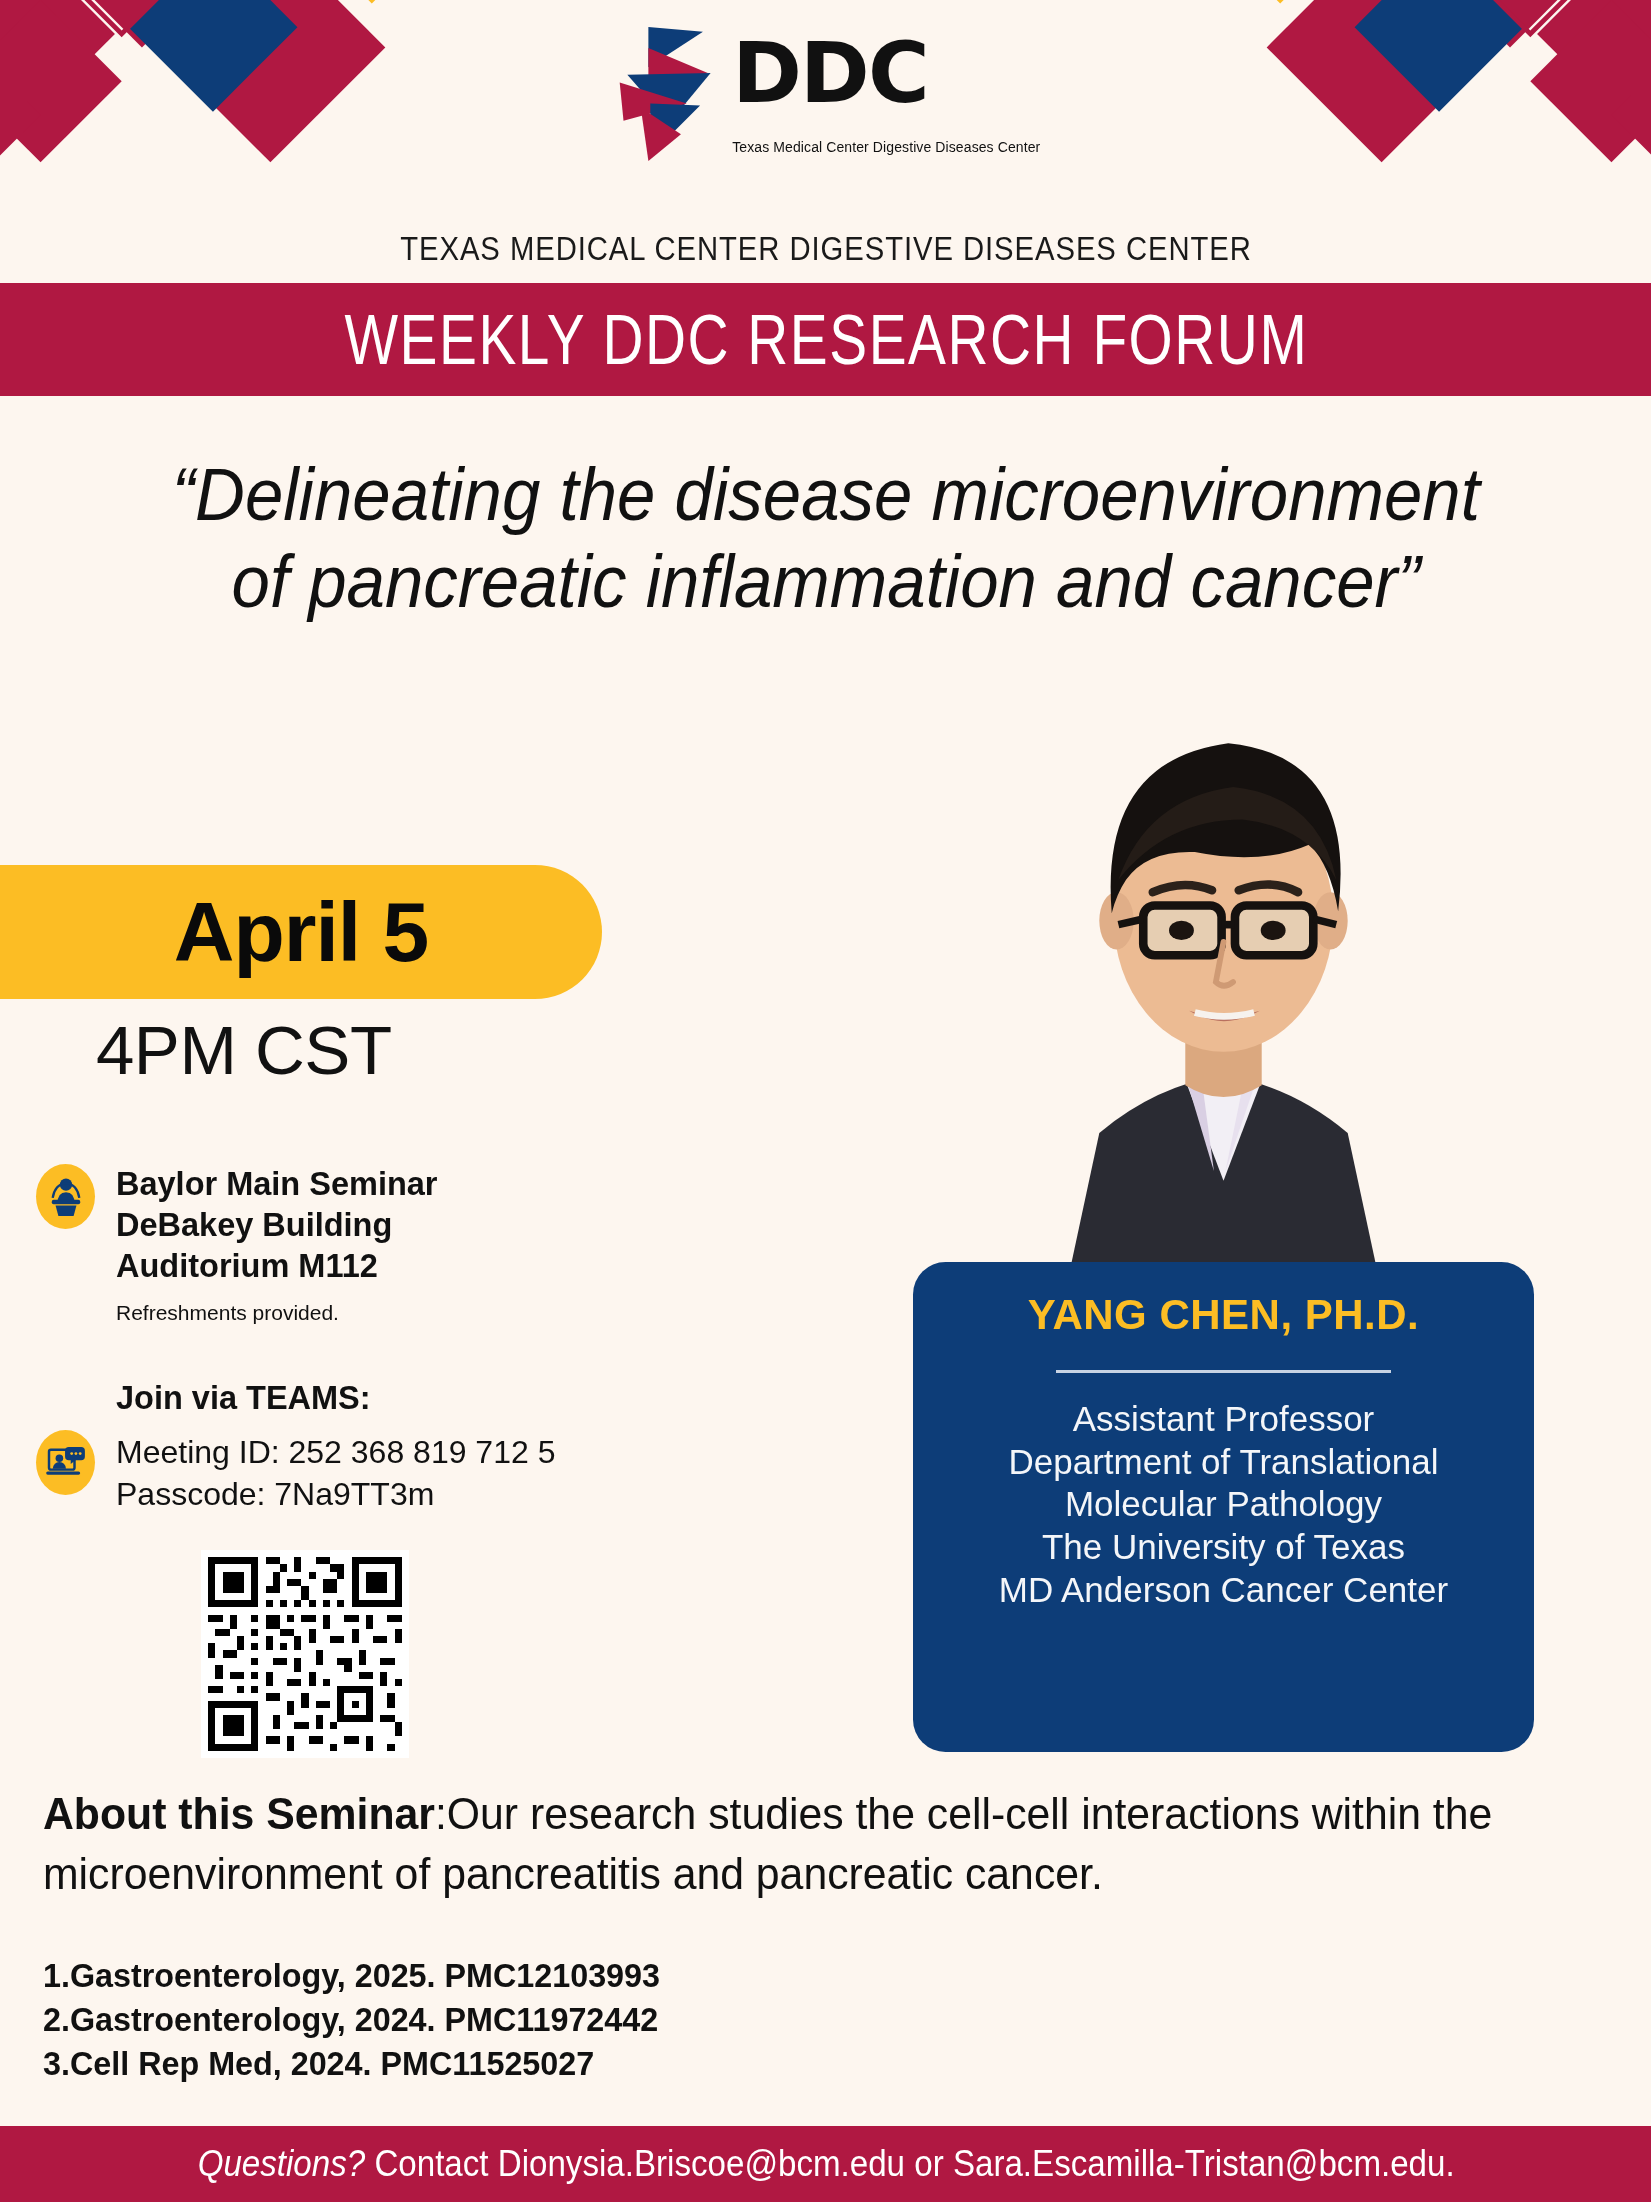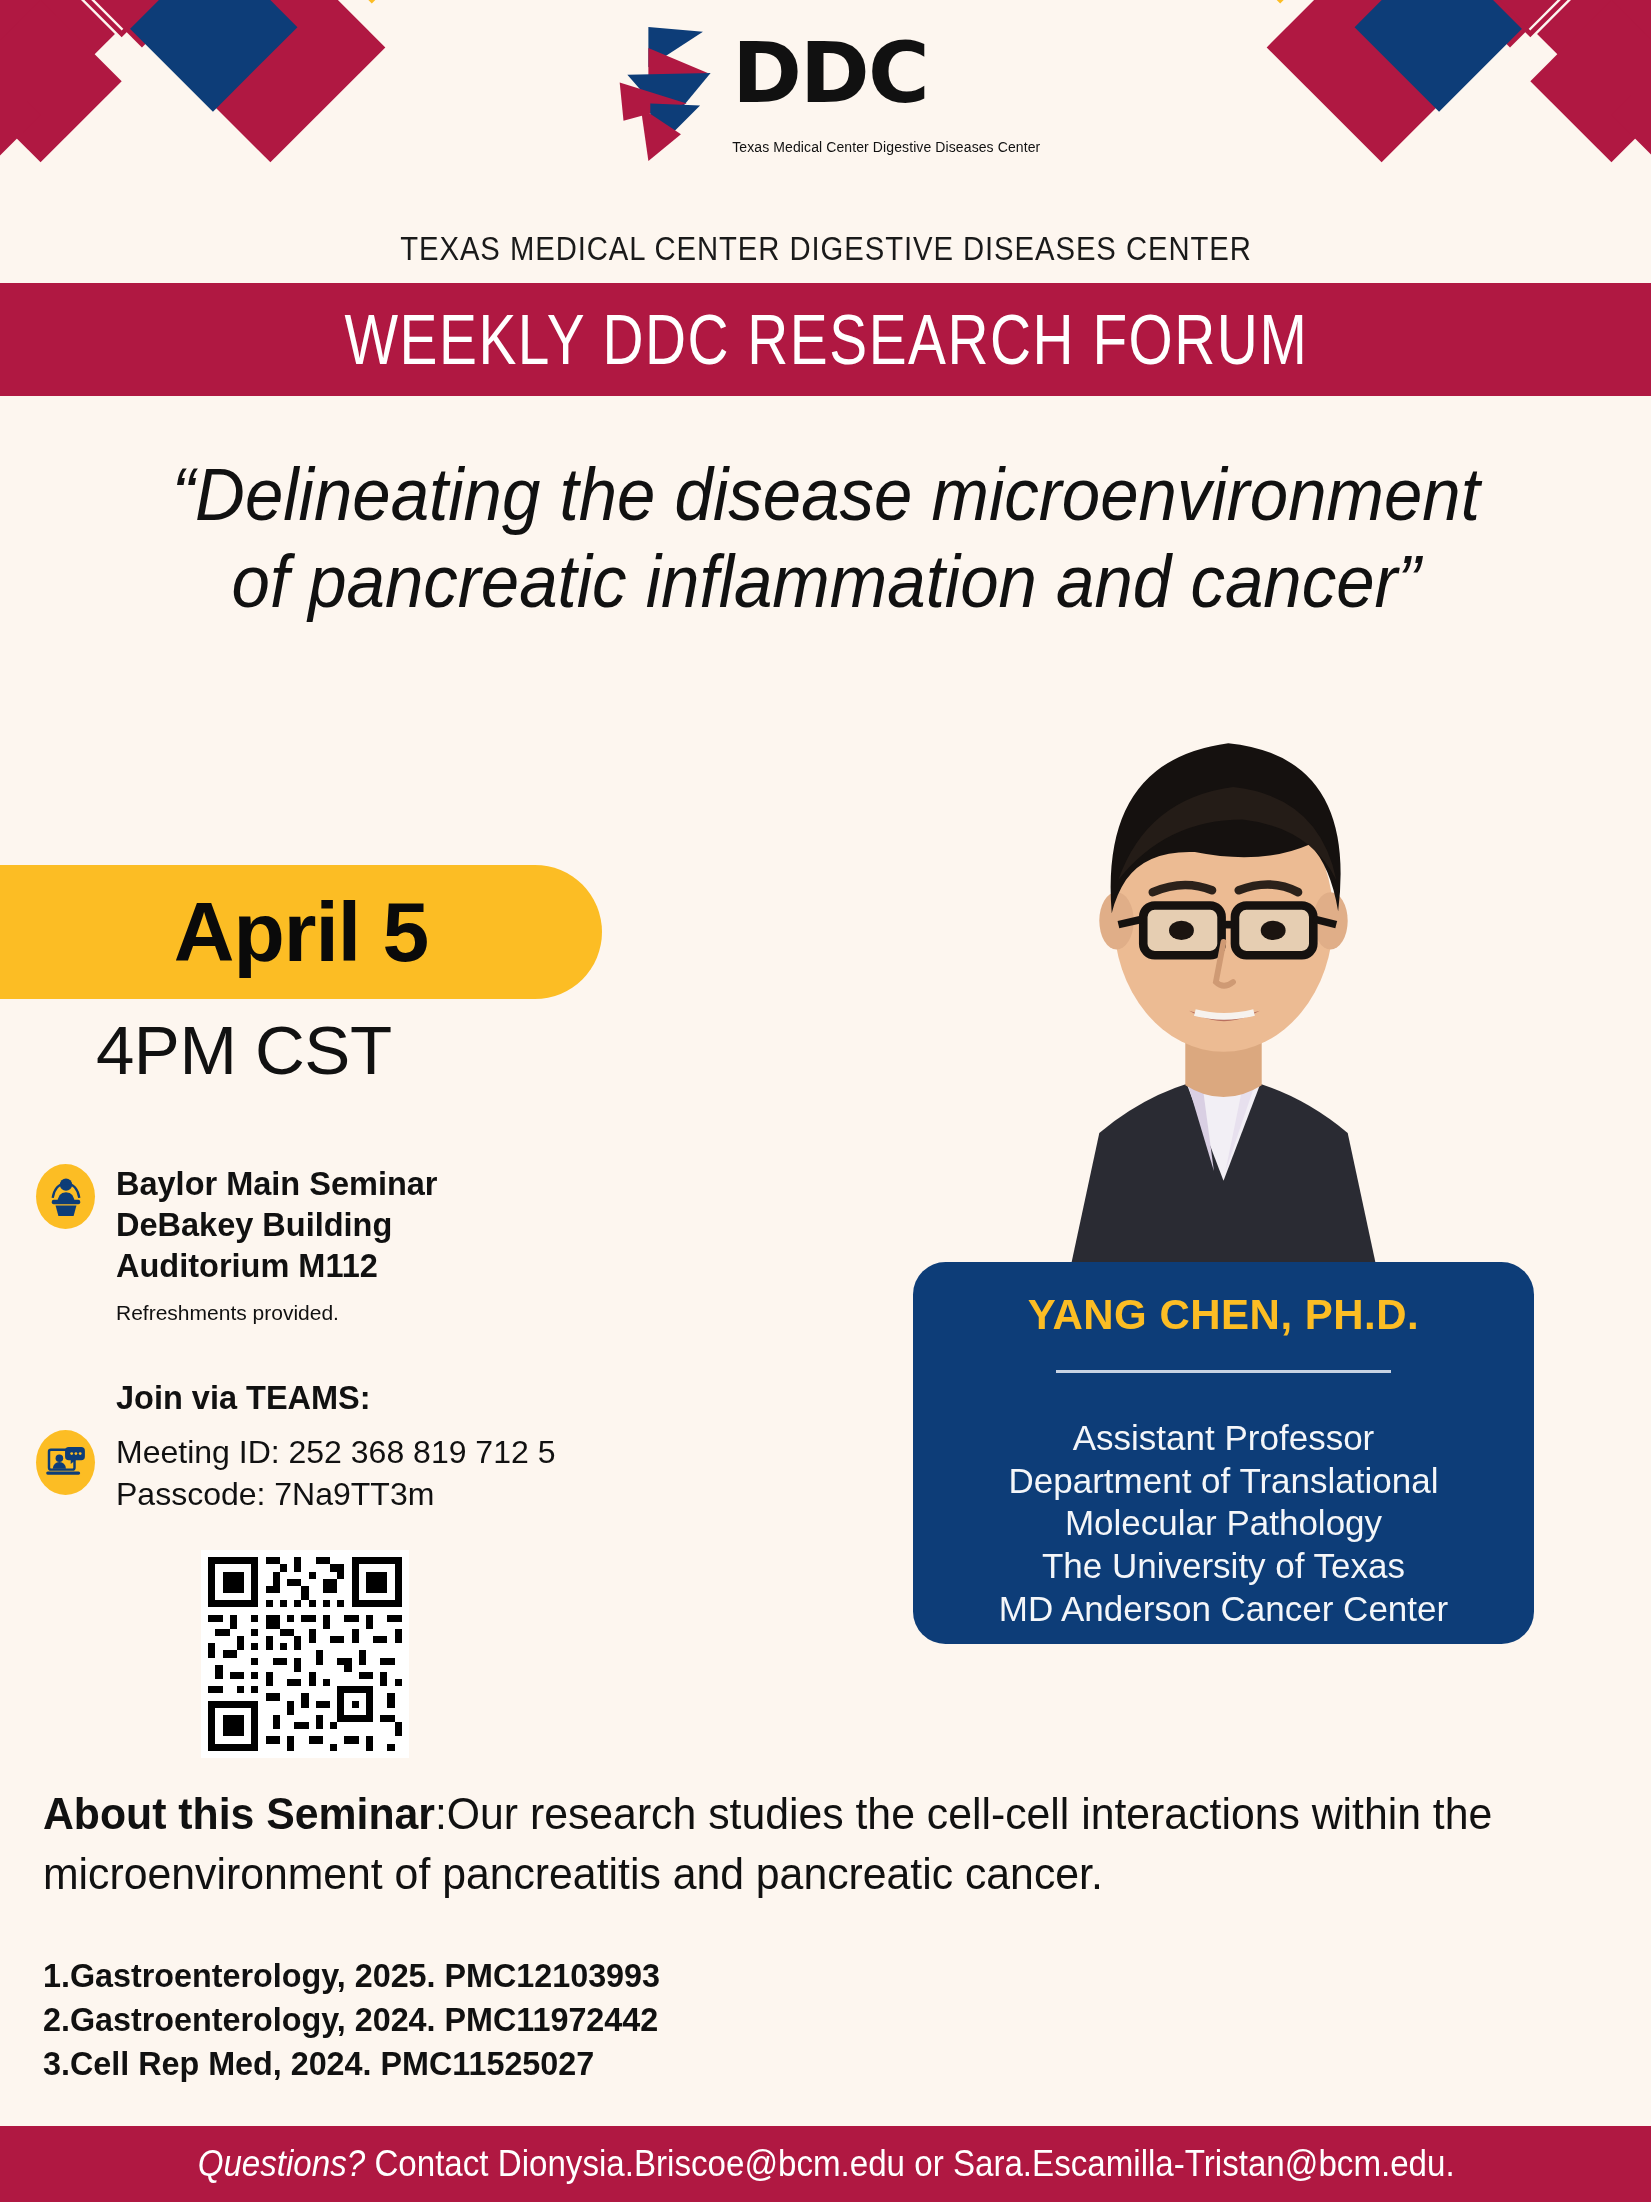--- a/index.html
+++ b/index.html
@@ -202,21 +202,21 @@
     background: #fff;
     image-rendering: pixelated;
   }
 
   
   .speaker-card {
     position: absolute;
     left: 913px;
     top: 1262px;
     width: 621px;
-    height: 382px;
+    height: 490px;
     background: #0d3d78;
     border-radius: 32.5px;
     color: #fff;
     text-align: center;
     padding-top: 29px;
     box-sizing: border-box;
   }
   .speaker-name {
     color: #fcbd24;
     font-family: "Liberation Sans", sans-serif;
@@ -224,21 +224,21 @@
     font-size: 42px;
     letter-spacing: 0.5px;
   }
   .speaker-rule {
     width: 335px;
     height: 2.9px;
     background: #c8d4e4;
     margin: 31px auto 0 auto;
   }
   .speaker-aff {
-    margin-top: 44px;
+    margin-top: 25px;
     font-family: "Liberation Sans", sans-serif;
     font-size: 35px;
     line-height: 1.22;
     color: #f4f6f9;
   }
 
   
   .about {
     position: absolute;
     left: 43px;

